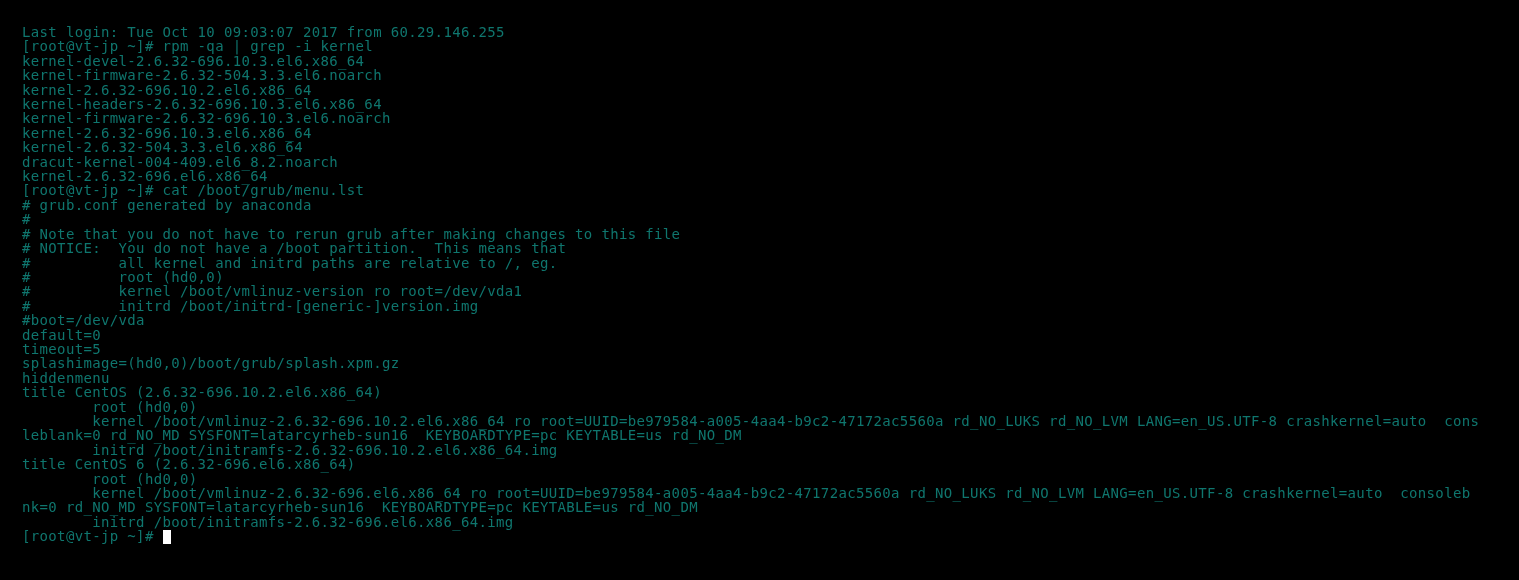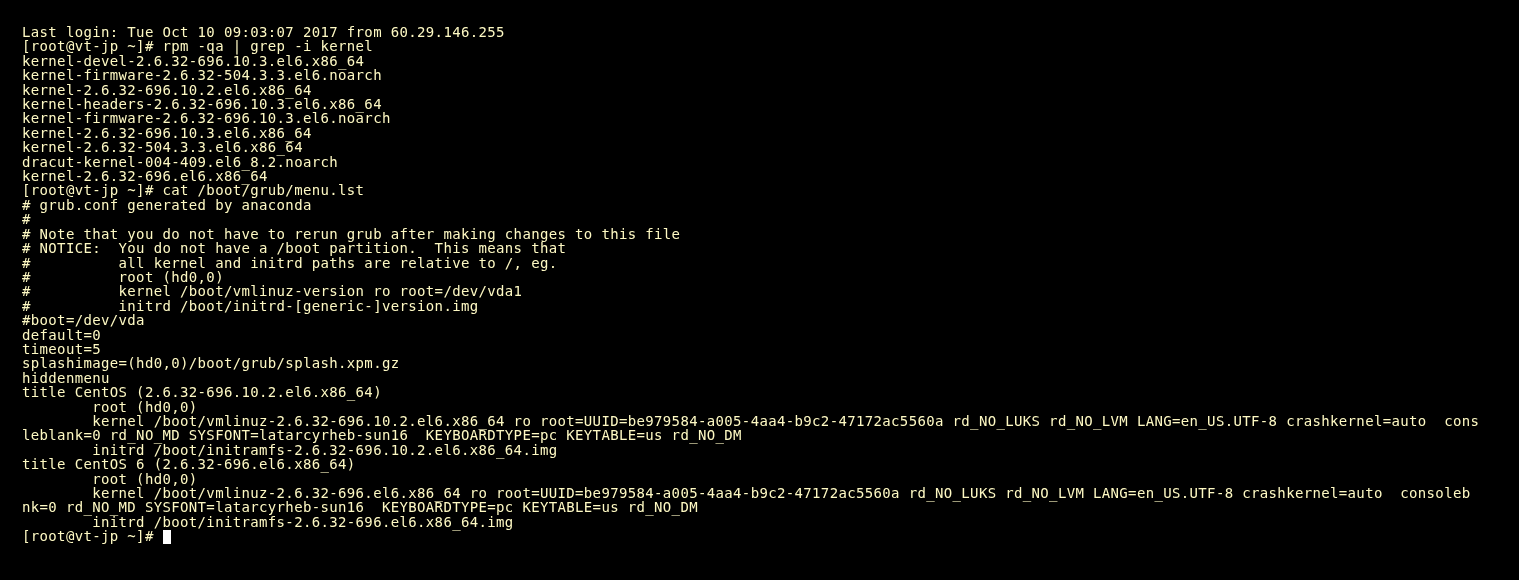--- a/index.html
+++ b/index.html
@@ -6,21 +6,21 @@
   html, body {
     width: 1519px;
     height: 580px;
     background: #000000;
     overflow: hidden;
   }
   .terminal {
     width: 100%;
     height: 100%;
     background: #000000;
-    color: #fef9c3;
+    color: #0f766e;
     font-family: "Menlo", "Consolas", "DejaVu Sans Mono", monospace;
     font-size: 14px;
     line-height: 14.4px;
     padding: 25px 22px 0 22px;
     white-space: pre;
     letter-spacing: 0.35px;
     font-weight: 500;
   }
   .line { white-space: pre; }
   .cursor {

